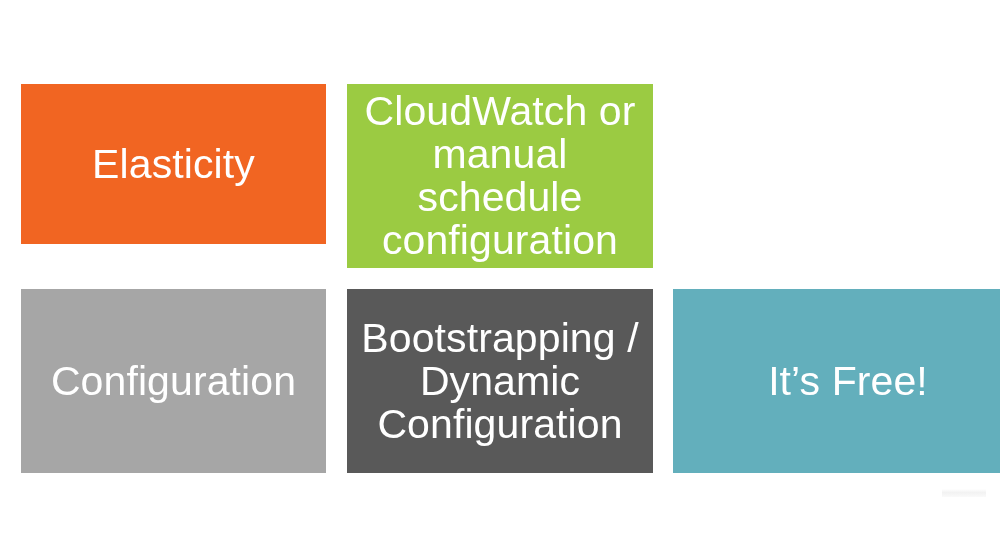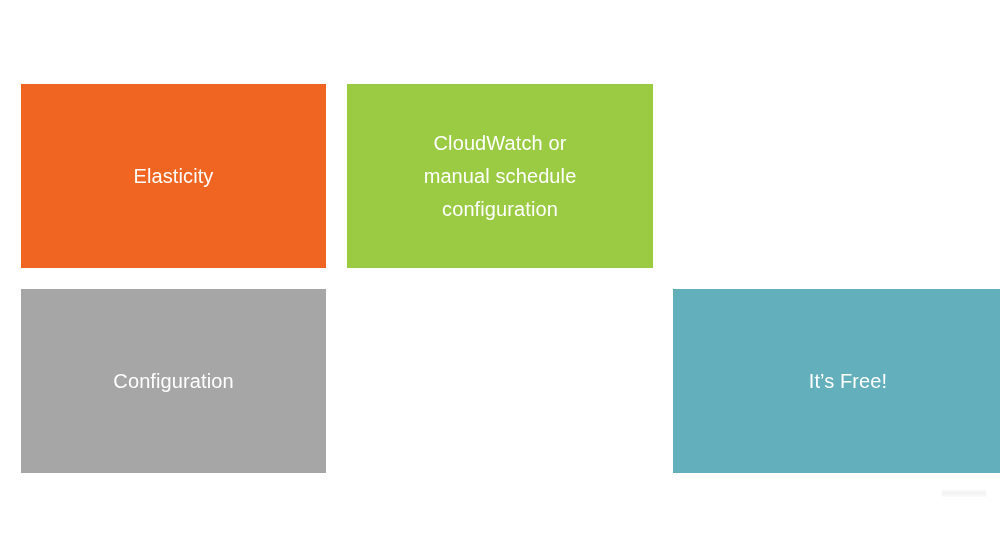--- a/index.html
+++ b/index.html
@@ -24,33 +24,33 @@
     display: flex;
     align-items: center;
     justify-content: center;
     text-align: center;
     box-sizing: border-box;
   }
   .tile-label {
     color: #ffffff;
     font-family: "Liberation Sans", sans-serif;
     font-weight: 400;
-    font-size: 20px;
-    line-height: 33px;
+    font-size: 41px;
+    line-height: 43px;
     letter-spacing: 0.1px;
     white-space: pre-line;
     padding: 0 12px;
   }
 
   
   #tile-elasticity {
     left: 21px;
     top: 84px;
     width: 305px;
-    height: 184px;
+    height: 160px;
     background: #F16522;
   }
   #tile-cloudwatch {
     left: 347px;
     top: 84px;
     width: 306px;
     height: 184px;
     background: #9BCB42;
   }
 
@@ -99,20 +99,25 @@
   <div class="tile" id="tile-cloudwatch">
     <span class="tile-label">CloudWatch or
 manual schedule
 configuration</span>
   </div>
 
   <div class="tile" id="tile-notifications">
     <span class="tile-label">Configuration</span>
   </div>
 
+  <div class="tile" id="tile-bootstrapping">
+    <span class="tile-label">Bootstrapping /
+Dynamic
+Configuration</span>
+  </div>
 
   <div class="tile" id="tile-free">
     <span class="tile-label">It’s Free!</span>
   </div>
 
   <div id="artifact-strip"></div>
 
 </div>
 
 </body></html>

